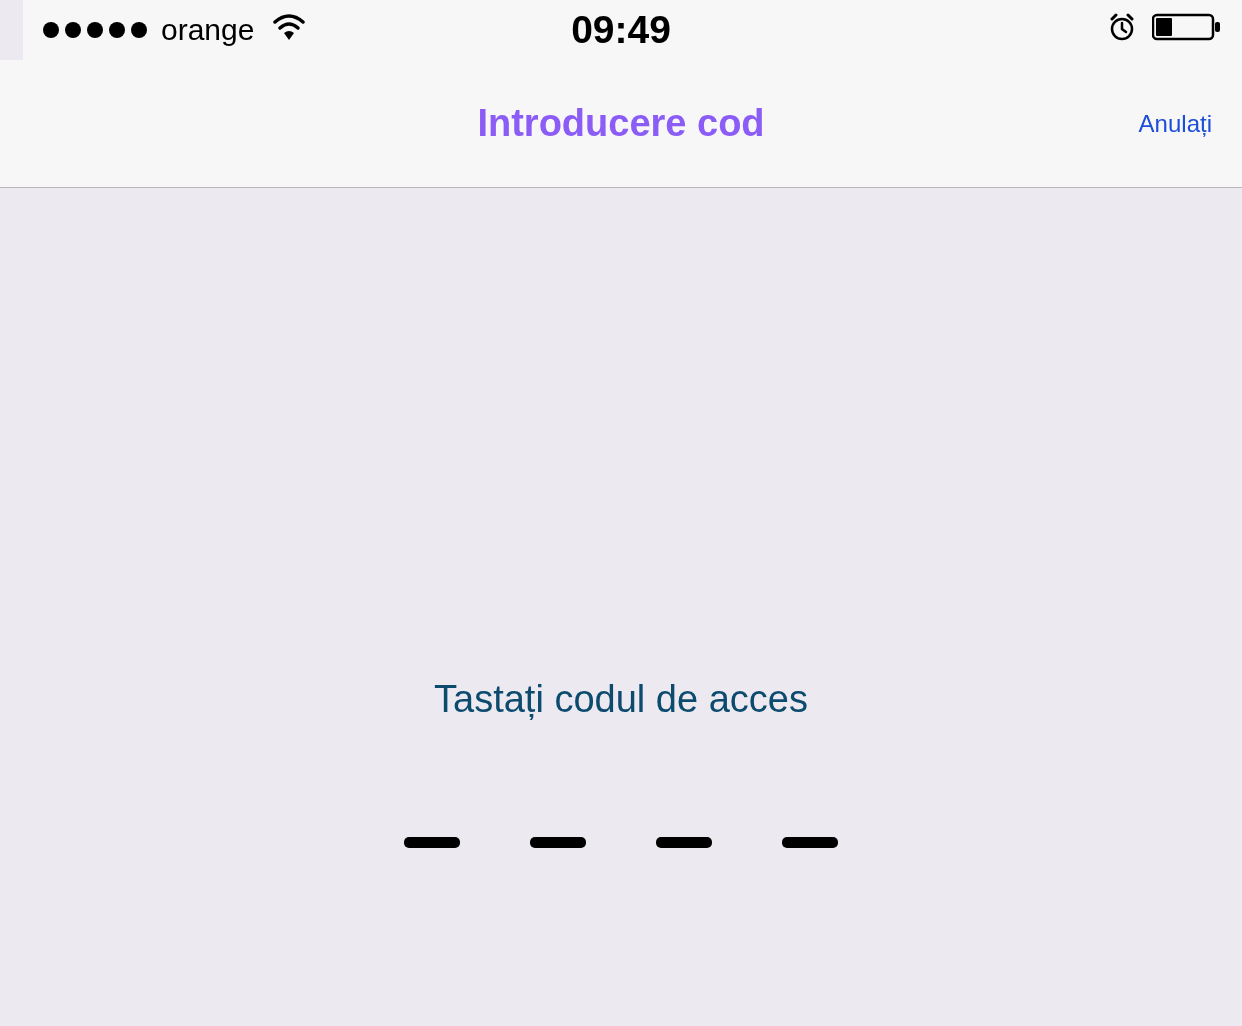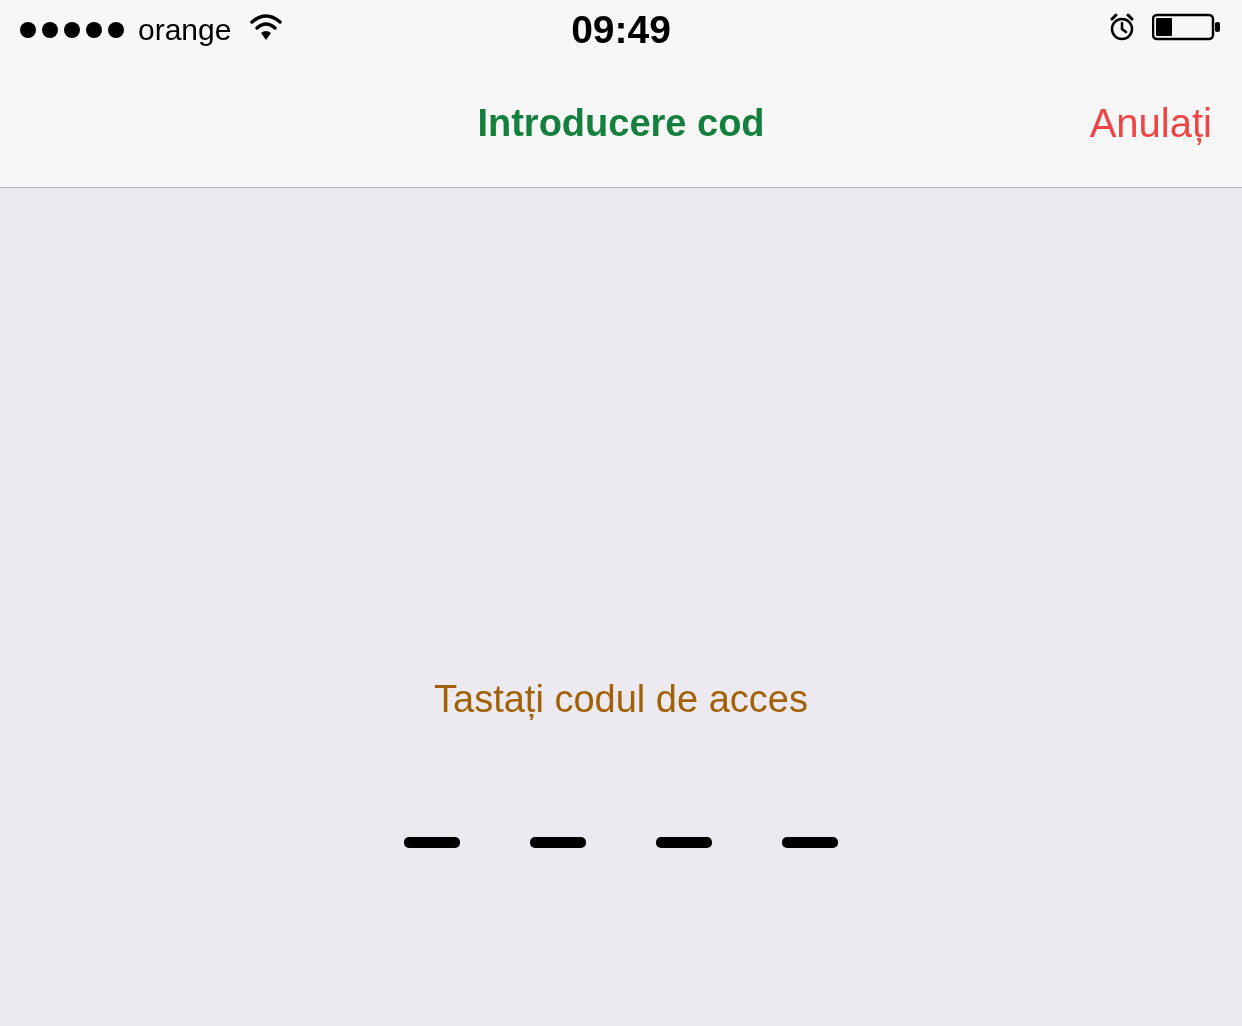--- a/index.html
+++ b/index.html
@@ -15,20 +15,21 @@
       overflow: hidden;
     }
     .status-bar {
       height: 60px;
       background: #f7f7f8;
       display: flex;
       align-items: center;
       justify-content: space-between;
       padding: 0 20px;
       font-size: 30px;
+      margin-left: 23px;
     }
     .status-left {
       display: flex;
       align-items: center;
       gap: 8px;
     }
     .signal-dots {
       display: flex;
       gap: 6px;
       align-items: center;
@@ -65,41 +66,41 @@
       background: #f7f7f8;
       display: flex;
       align-items: center;
       justify-content: center;
       position: relative;
       border-bottom: 1px solid #b8b7bc;
     }
     .nav-title {
       font-size: 38px;
       font-weight: 700;
-      color: #15803d;
+      color: #8b5cf6;
     }
     .nav-cancel {
       position: absolute;
       right: 30px;
-      font-size: 40px;
+      font-size: 24px;
       font-weight: 400;
-      color: #ef4444;
+      color: #1d4ed8;
     }
     .content {
       flex: 1;
       display: flex;
       flex-direction: column;
       align-items: center;
       background: #eceaf0;
       padding-top: 490px;
     }
     .prompt {
       font-size: 38px;
       font-weight: 400;
-      color: #a16207;
+      color: #0c4a6e;
     }
     .passcode-slots {
       display: flex;
       gap: 70px;
       margin-top: 116px;
     }
     .passcode-slot {
       width: 56px;
       height: 11px;
       background: #000;

